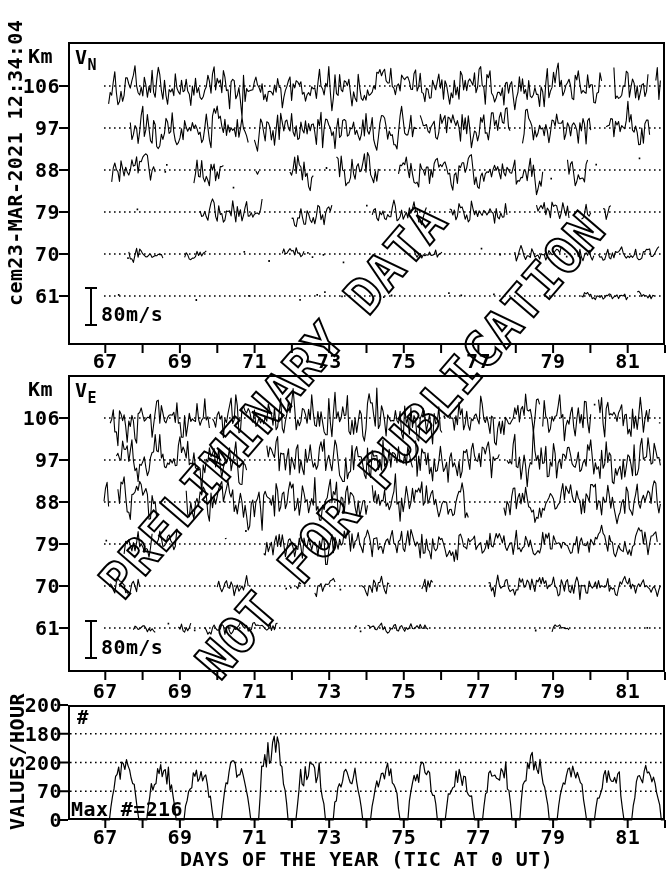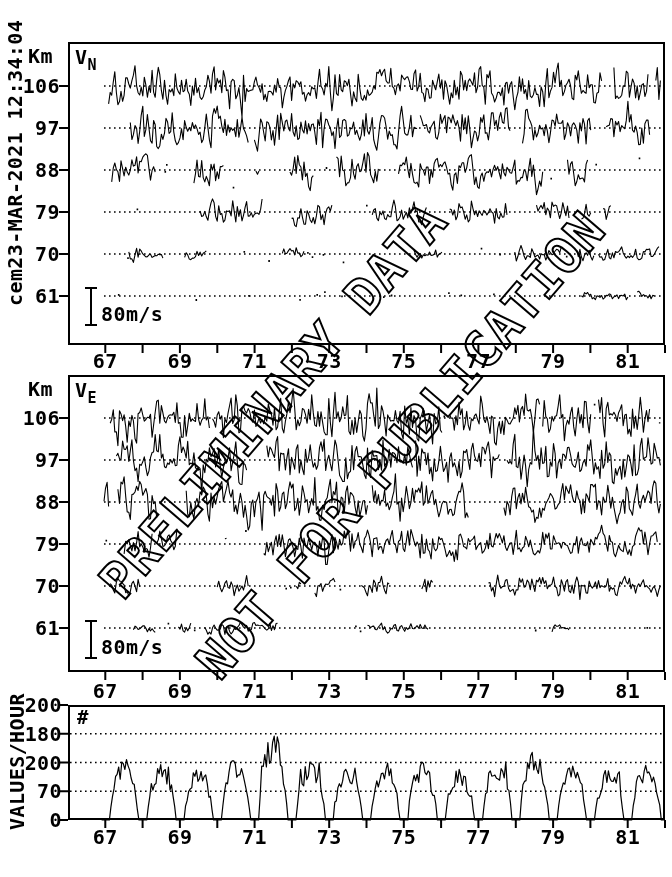--- a/index.html
+++ b/index.html
@@ -23,21 +23,23 @@
   <div class="lbl" style="left:28px;top:45px;width:40px;">Km</div>
   <div class="lbl" style="left:75px;top:46px;"><span>V</span><span class="sub">N</span></div>
   <div class="lbl" style="left:101px;top:303px;">80m/s</div>
 
   <div class="lbl" style="left:28px;top:378px;width:40px;">Km</div>
   <div class="lbl" style="left:75px;top:379px;"><span>V</span><span class="sub">E</span></div>
   <div class="lbl" style="left:101px;top:636px;">80m/s</div>
 
   <div class="lbl rot" style="left:6px;top:830px;width:140px;">VALUES/HOUR</div>
   <div class="lbl" style="left:77px;top:706px;font-size:19px;">#</div>
+  <div class="lbl" style="left:71px;top:798px;">Max #=216</div>
 
+  <div class="lbl ctr" style="left:68px;top:848px;width:597px;">DAYS OF THE YEAR (TIC AT 0 UT)</div>
 
   <svg id="plot" width="672" height="877" viewBox="0 0 672 877">
       <rect x="69" y="43" width="595" height="301" fill="none" stroke="#000000" stroke-width="2"></rect>
       <rect x="69" y="376" width="595" height="295" fill="none" stroke="#000000" stroke-width="2"></rect>
       <rect x="69" y="706" width="595" height="113" fill="none" stroke="#000000" stroke-width="2"></rect>
       <path d="M105.3,345V353M142.6,345V353M179.9,345V353M217.3,345V353M254.6,345V353M291.9,345V353M329.2,345V353M366.5,345V353M403.8,345V353M441.1,345V353M478.4,345V353M515.8,345V353M553.1,345V353M590.4,345V353M627.7,345V353M665.0,345V353" stroke="#000000" stroke-width="2" fill="none"></path>
       <path d="M105.3,672V680M142.6,672V680M179.9,672V680M217.3,672V680M254.6,672V680M291.9,672V680M329.2,672V680M366.5,672V680M403.8,672V680M441.1,672V680M478.4,672V680M515.8,672V680M553.1,672V680M590.4,672V680M627.7,672V680M665.0,672V680" stroke="#000000" stroke-width="2" fill="none"></path>
       <path d="M105.3,820V828M142.6,820V828M179.9,820V828M217.3,820V828M254.6,820V828M291.9,820V828M329.2,820V828M366.5,820V828M403.8,820V828M441.1,820V828M478.4,820V828M515.8,820V828M553.1,820V828M590.4,820V828M627.7,820V828M665.0,820V828" stroke="#000000" stroke-width="2" fill="none"></path>
       <path d="M59,86H68M59,128H68M59,170H68M59,212H68M59,254H68M59,296H68" stroke="#000000" stroke-width="2" fill="none"></path>
       <path d="M104,86H662M104,128H662M104,170H662M104,212H662M104,254H662M104,296H662" stroke="#000000" stroke-width="1.6" stroke-dasharray="1.6 3.4" fill="none"></path>

